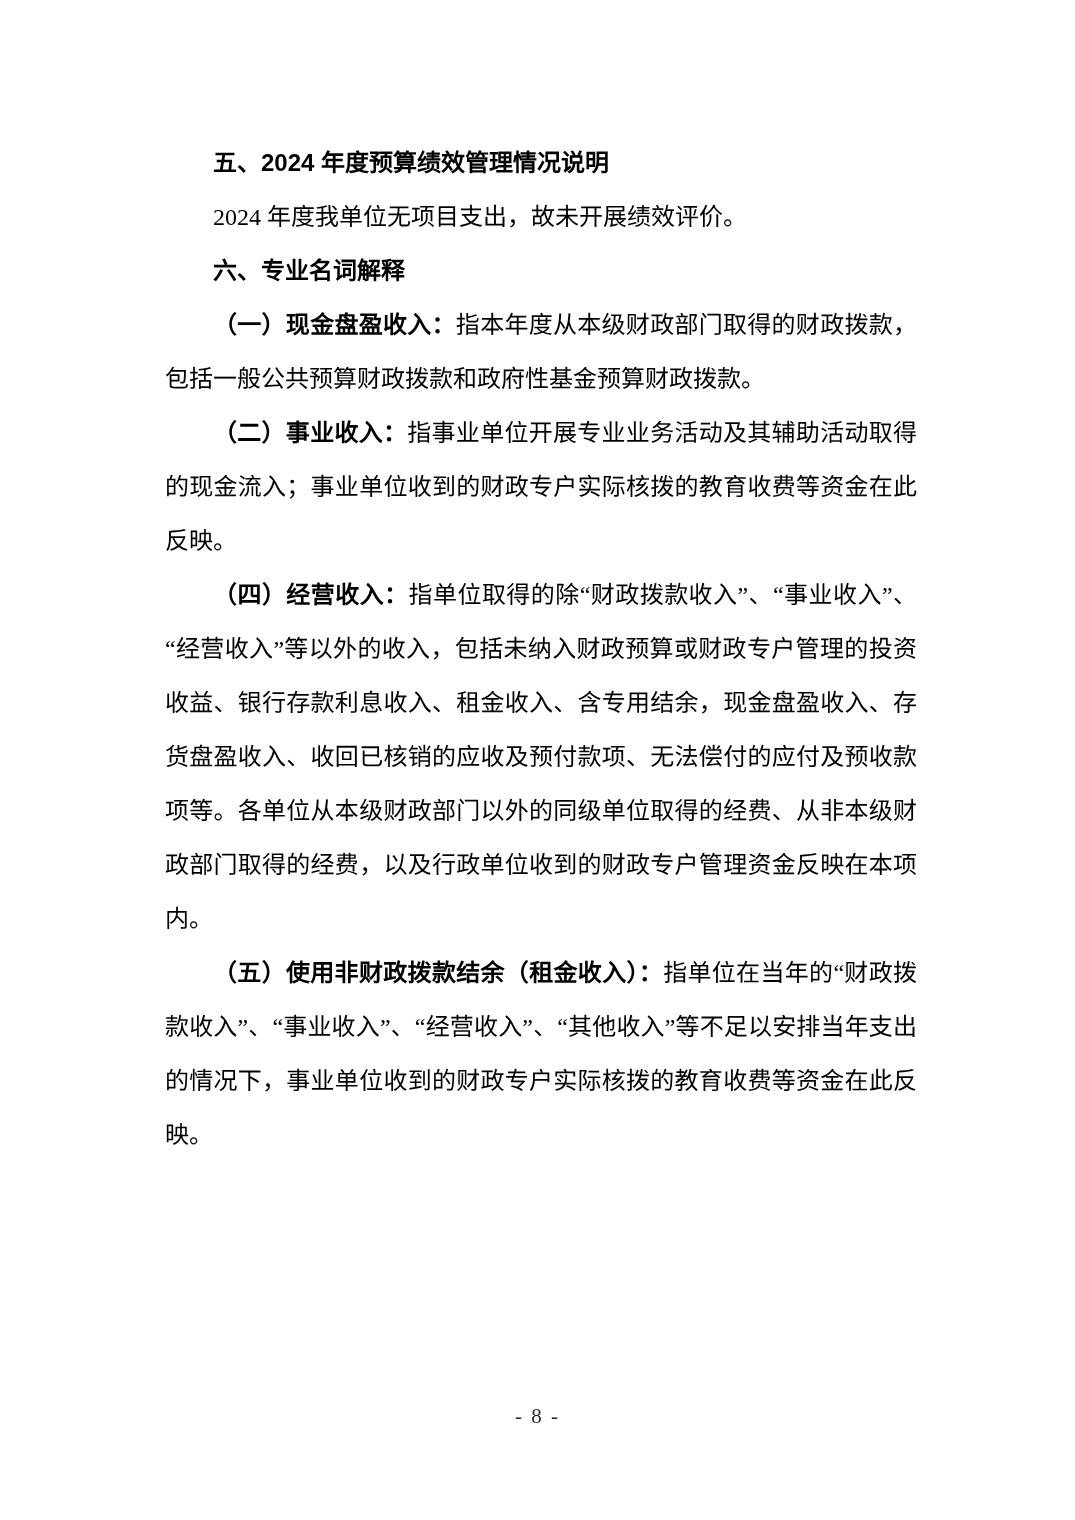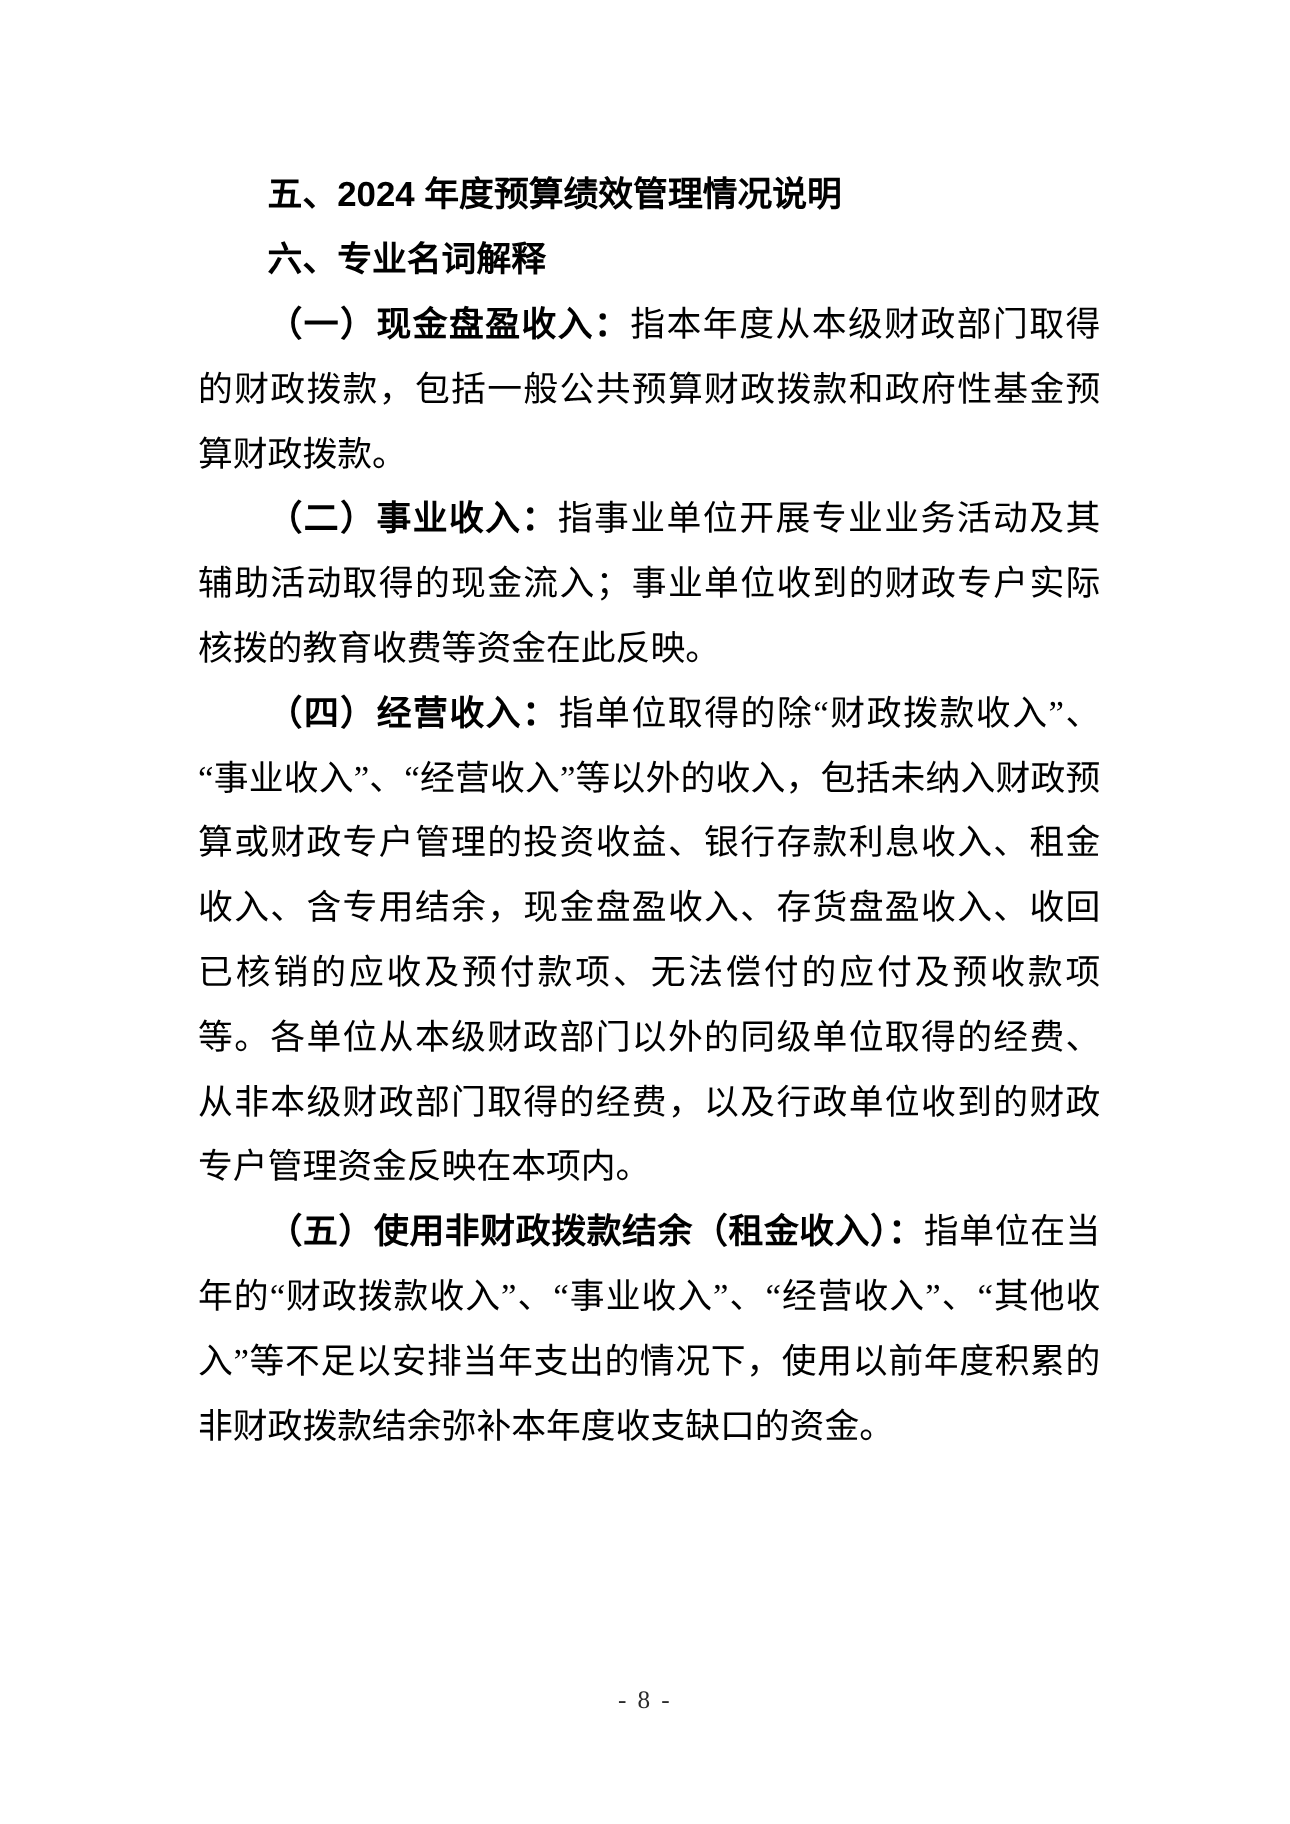--- a/index.html
+++ b/index.html
@@ -14,21 +14,21 @@
     font-family: "Liberation Serif", "DejaVu Serif", serif;
     overflow: hidden;
   }
   .content {
     position: absolute;
     left: 165px;
     top: 136px;
     width: 752px;
   }
   .line {
-    font-size: 29px;
+    font-size: 24px;
     line-height: 54px;
     text-align: justify;
     text-indent: 2em;
     color: #000000;
   }
   .heading {
     font-family: "Liberation Sans", "DejaVu Sans", sans-serif;
     font-weight: 700;
     color: #000000;
   }
@@ -48,28 +48,29 @@
   }
 </style>
 </head>
 <body>
 
 <div class="page">
   <div class="content">
 
     <p class="line heading">五、2024 年度预算绩效管理情况说明</p>
 
+    <p class="line">2024 年度我单位无项目支出，故未开展绩效评价。</p>
 
     <p class="line heading">六、专业名词解释</p>
 
     <p class="line"><span class="lead">（一）现金盘盈收入：</span><span>指本年度从本级财政部门取得的财政拨款，包括一般公共预算财政拨款和政府性基金预算财政拨款。</span></p>
 
     <p class="line"><span class="lead">（二）事业收入：</span><span>指事业单位开展专业业务活动及其辅助活动取得的现金流入；事业单位收到的财政专户实际核拨的教育收费等资金在此反映。</span></p>
 
 
     <p class="line"><span class="lead">（四）经营收入：</span><span>指单位取得的除“财政拨款收入”、“事业收入”、“经营收入”等以外的收入，包括未纳入财政预算或财政专户管理的投资收益、银行存款利息收入、租金收入、含专用结余，现金盘盈收入、存货盘盈收入、收回已核销的应收及预付款项、无法偿付的应付及预收款项等。各单位从本级财政部门以外的同级单位取得的经费、从非本级财政部门取得的经费，以及行政单位收到的财政专户管理资金反映在本项内。</span></p>
 
-    <p class="line"><span class="lead">（五）使用非财政拨款结余（租金收入）：</span><span>指单位在当年的“财政拨款收入”、“事业收入”、“经营收入”、“其他收入”等不足以安排当年支出的情况下，使用以前年度积累的非财政拨款结余弥补本年度收支缺口的资金。</span></p>
+    <p class="line"><span class="lead">（五）使用非财政拨款结余（租金收入）：</span><span>指单位在当年的“财政拨款收入”、“事业收入”、“经营收入”、“其他收入”等不足以安排当年支出的情况下，事业单位收到的财政专户实际核拨的教育收费等资金在此反映。</span></p>
 
   </div>
 
   <div class="page-number">- 8 -</div>
 </div>
 
 </body></html>

